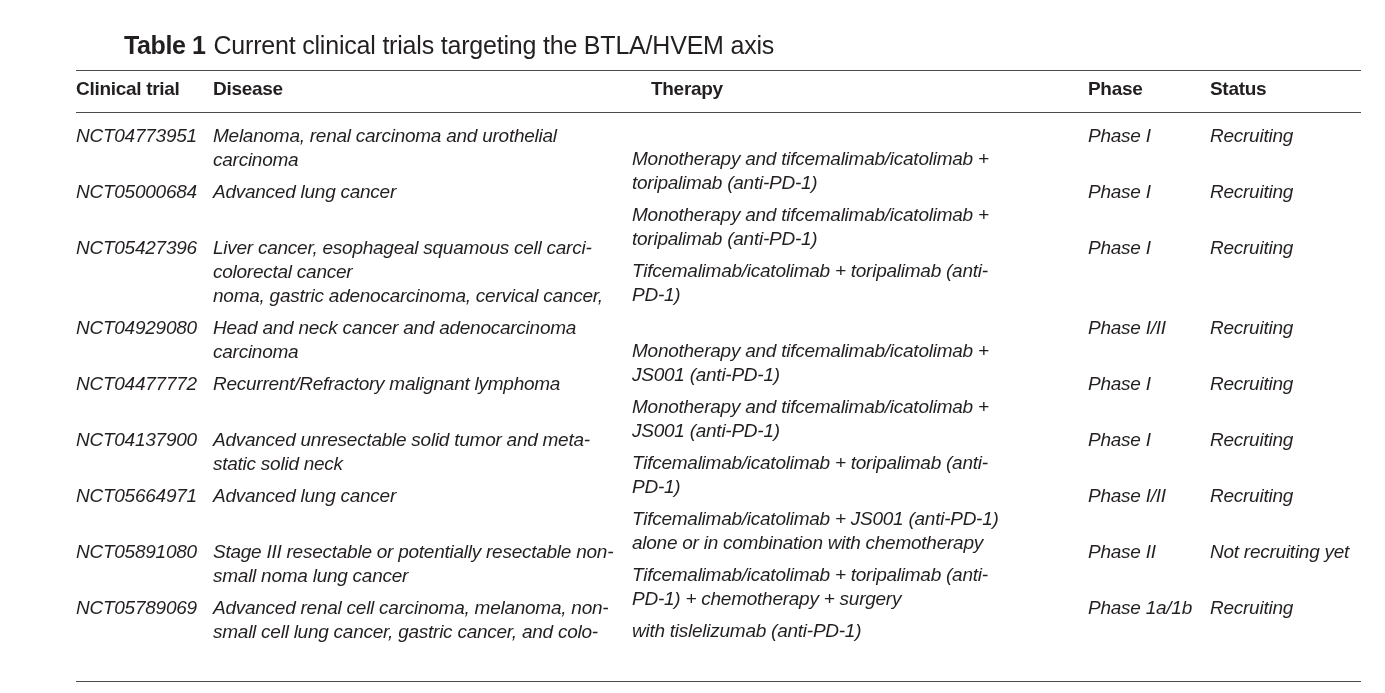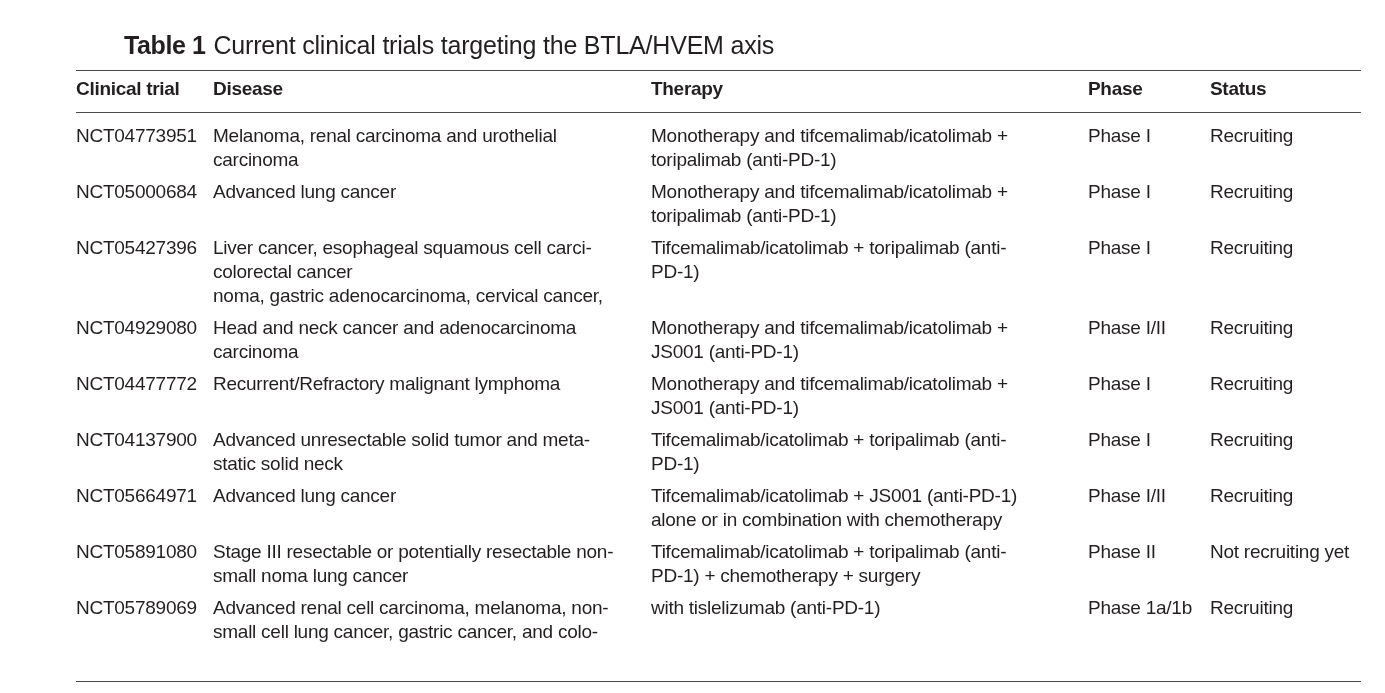--- a/index.html
+++ b/index.html
@@ -61,32 +61,33 @@
 
     .tbody {
       position: absolute;
       left: 0;
       top: 124px;
       width: 1385px;
     }
     .row {
       position: relative;
       width: 1347px;
+      font-style: italic;
     }
     .cell {
       position: absolute;
       top: 0;
       font-size: 19px;
       line-height: 24px;
       letter-spacing: -0.25px;
       color: #231f20;
     }
     .c-trial   { left: 76px;   width: 135px; white-space: nowrap; }
     .c-disease { left: 213px;  width: 420px; }
-    .c-therapy { left: 651px;  width: 420px; }
+    .c-therapy { left: 632px;  width: 420px; margin-top: 23px; }
     .c-phase   { left: 1088px; width: 118px; white-space: nowrap; }
     .c-status  { left: 1210px; width: 160px; white-space: nowrap; }
     .line { display: block; white-space: nowrap; }
   </style>
 </head>
 <body>
 
 <div class="caption">
   <span class="label">Table 1</span><span>Current clinical trials targeting the BTLA/HVEM axis</span>
 </div>

